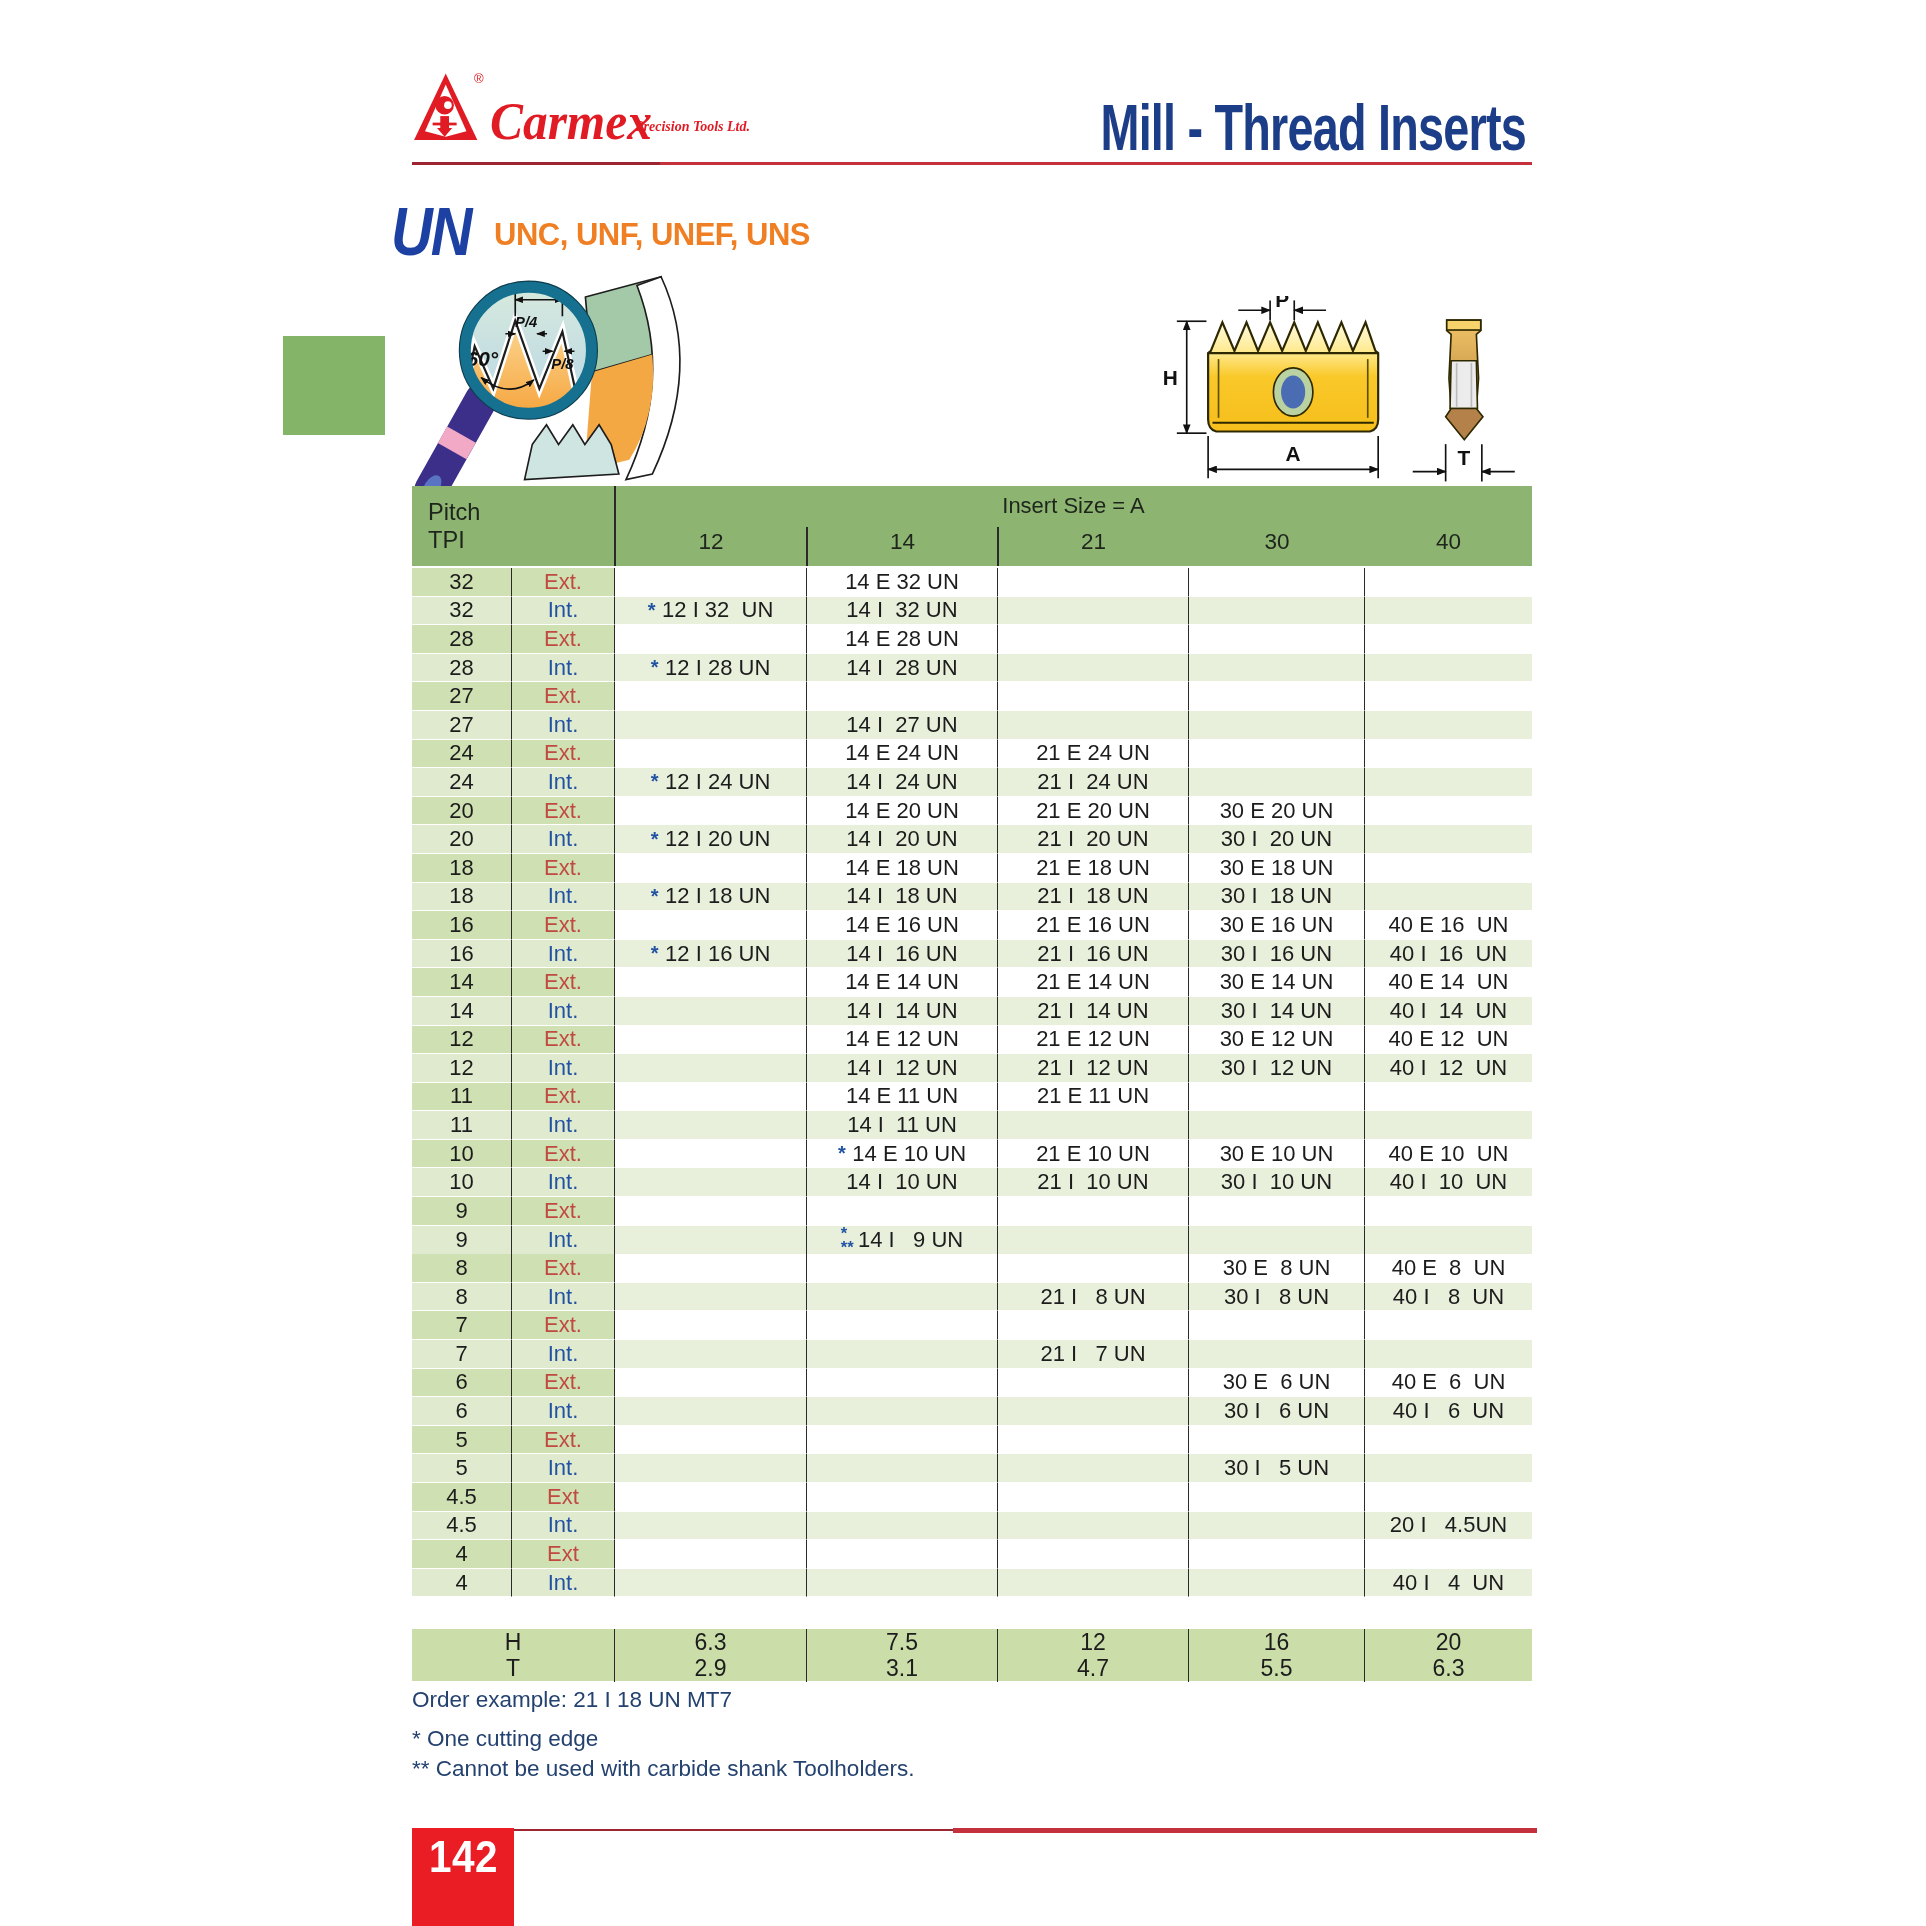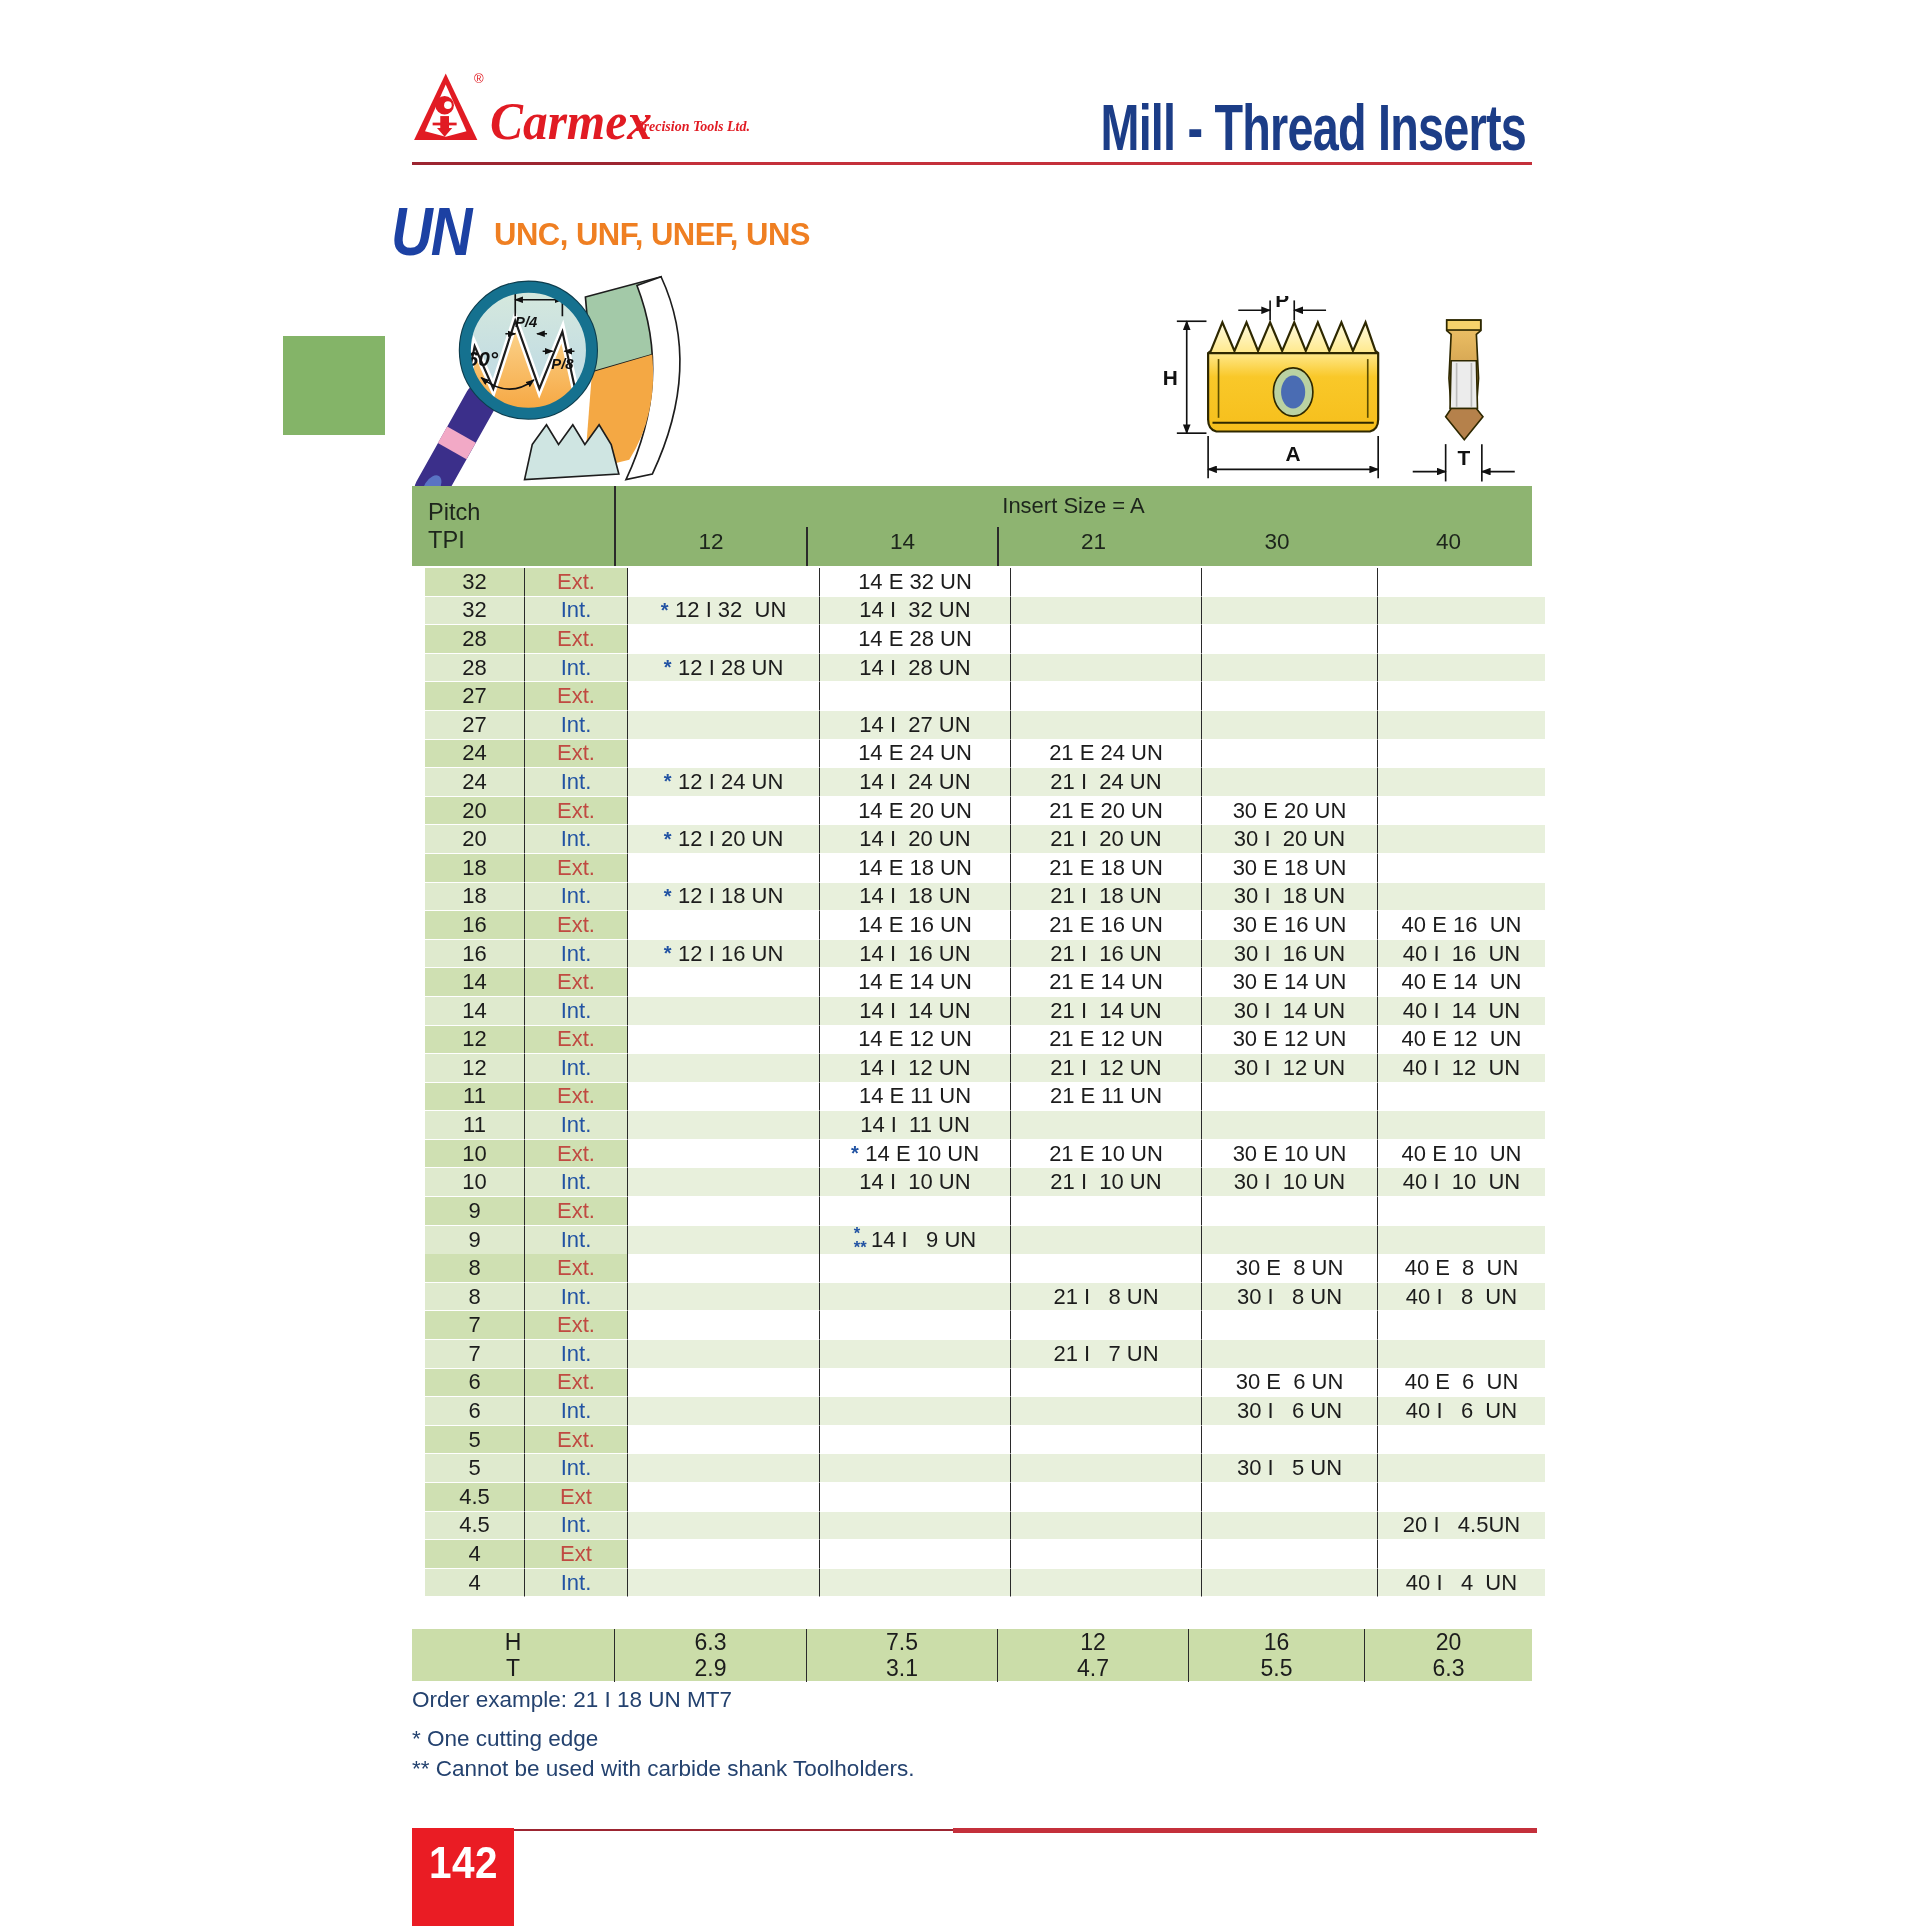--- a/index.html
+++ b/index.html
@@ -40,21 +40,21 @@
   .pitch-head{width:203px;box-sizing:border-box;padding:13px 0 0 16px;font-size:23.6px;line-height:27.5px;}
   .size-head{flex:1;display:flex;flex-direction:column;}
   .size-title{text-align:center;margin-top:6.6px;font-size:22px;}
   .col-nums{display:grid;grid-template-columns:192px 191px 191px 176px 167px;margin-top:10px;}
   .colnum{text-align:center;font-size:22.5px;}
   .vline{position:absolute;width:1.6px;background:#2a2a2a;}
   .vl-full{left:202px;top:0;bottom:0;}
   .vl-a{left:394px;top:41px;bottom:0;}
   .vl-b{left:585px;top:41px;bottom:0;}
 
-  .trow{display:grid;grid-template-columns:100px 103px 192px 191px 191px 176px 167px;height:28.6px;margin-left:13px;}
+  .trow{display:grid;grid-template-columns:100px 103px 192px 191px 191px 176px 167px;height:28.6px;}
   .cell{box-sizing:border-box;display:flex;align-items:center;justify-content:center;
     font-size:22px;border-right:1.6px solid #2a2a2a;border-bottom:1.6px solid #fff;}
   .trow .cell:last-child{border-right:none;}
   .cell .txt{white-space:pre;}
   .ext .c-pitch,.ext .c-type{background:var(--c-row-label-ext,#cfe0b2);}
   .int .c-pitch,.int .c-type{background:var(--c-row-label-int,#dfeace);}
   .int .c-data{background:var(--c-row-data-int,#e8f0dc);}
   .ext .c-data{background:#ffffff;}
   .ext .c-type .txt{color:var(--c-ext-red,#c04a41);}
   .int .c-type .txt{color:var(--c-int-blue,#2253a3);}
@@ -74,21 +74,21 @@
   .notes{position:absolute;left:412px;top:1687px;color:var(--c-notes-blue,#24426f);font-size:22.5px;}
   .notes p{margin:0;line-height:26px;}
   .notes .n1{margin-bottom:13px;}
   .notes .n2{margin-bottom:4.4px;}
 
   .rule-bottom{position:absolute;left:412px;top:1827px;width:1124px;height:5.5px;}
   .rule-bottom .seg-dark{position:absolute;left:0;top:1.6px;width:541px;height:2.2px;background:var(--c-rule-dark,#9c2531);}
   .rule-bottom .seg-red{position:absolute;left:541px;top:0.5px;width:584px;height:5px;background:var(--c-rule-red,#c4303b);}
 
   .page-box{position:absolute;left:412px;top:1828px;width:102px;height:98px;box-sizing:border-box;
-    background:var(--c-box-red,#ea1c24);display:flex;justify-content:center;padding-top:10px;}
+    background:var(--c-box-red,#ea1c24);display:flex;justify-content:center;padding-top:4px;}
   .page-num{font-size:44px;font-weight:bold;color:#fff;transform:scaleX(.92);letter-spacing:0.5px;}
 
   svg text{font-family:"Liberation Sans","DejaVu Sans",sans-serif;}
   .dimLbl{font-size:38px;font-weight:bold;fill:#111;}
   .lblBig{font-size:46px;font-weight:bold;font-style:italic;fill:#111;}
   .lblSm{font-size:27px;font-weight:bold;font-style:italic;fill:#111;}
   .lbl60{font-size:38px;font-weight:bold;font-style:italic;fill:#111;}
 </style>
 </head>
 <body>

